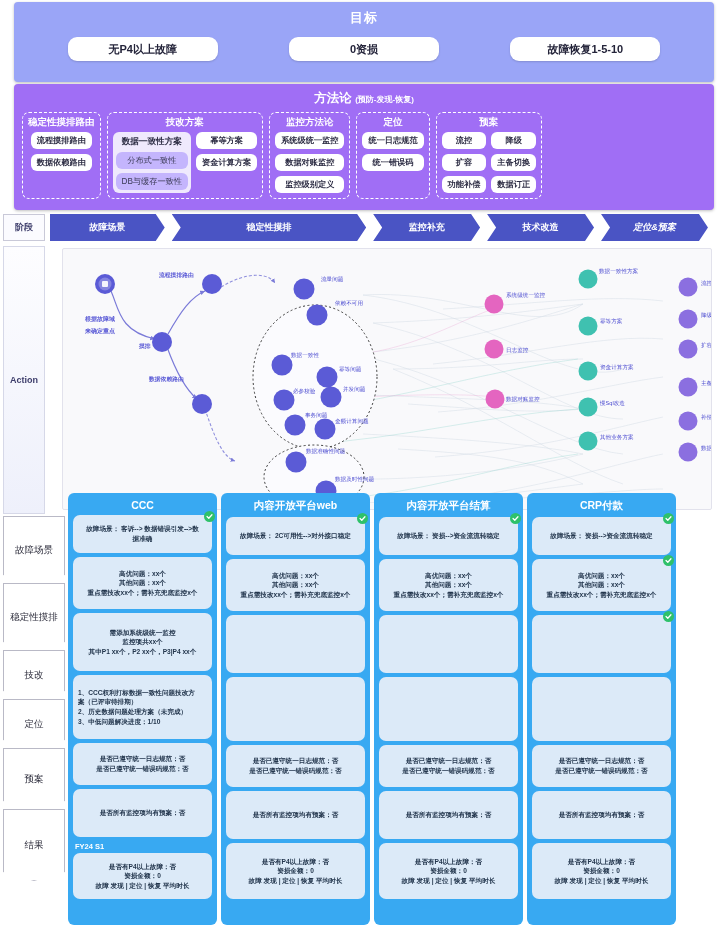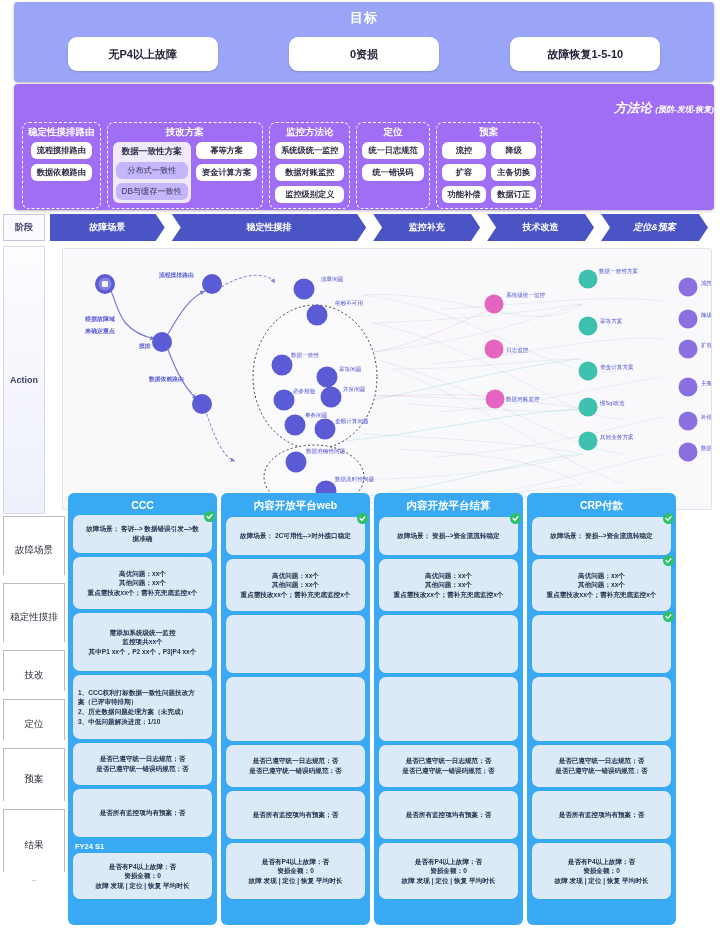--- a/index.html
+++ b/index.html
@@ -16,36 +16,35 @@
     position: absolute; left: 14px; top: 2px; width: 700px; height: 80px;
     background: #9aa5f7; border-radius: 4px;
     box-shadow: 0 1px 3px rgba(0,0,0,.25);
   }
   .goal-title {
     text-align: center; color: #ffffff; font-size: 13px; font-weight: bold;
     padding-top: 7px; letter-spacing: 1px;
   }
   .goal-row { display: flex; justify-content: space-around; padding: 10px 18px 0 18px; }
   .goal-chip {
-    background: #ffffff; border-radius: 9px; height: 34px; min-width: 150px;
+    background: #ffffff; border-radius: 9px; height: 24px; min-width: 150px;
     display: flex; align-items: center; justify-content: center;
     color: #24243a; font-size: 11px; font-weight: bold;
     box-shadow: 0 1px 2px rgba(0,0,0,.15);
   }
 
   
   .method-band {
     position: absolute; left: 14px; top: 84px; width: 700px; height: 126px;
     background: #a06ef5; border-radius: 4px;
     box-shadow: 0 1px 3px rgba(0,0,0,.25);
   }
   .method-title {
-    text-align: right; color: #ffffff; font-size: 12.5px; font-weight: bold;
-    padding-top: 16px;
-    font-style: italic;
+    text-align: center; color: #ffffff; font-size: 12.5px; font-weight: bold;
+    padding-top: 6px;
   }
   .method-title .sub { font-size: 8px; font-weight: bold; }
   .method-cols {
     display: flex; gap: 6px; padding: 5px 8px 0 8px; align-items: stretch;
   }
   .mgroup {
     border: 1.4px dashed #ffffff; border-radius: 7px; padding: 3px 5px 5px 5px;
     display: flex; flex-direction: column; align-items: center;
   }
   .mgroup-title { color: #ffffff; font-size: 9.5px; font-weight: bold; margin-bottom: 3px; }

